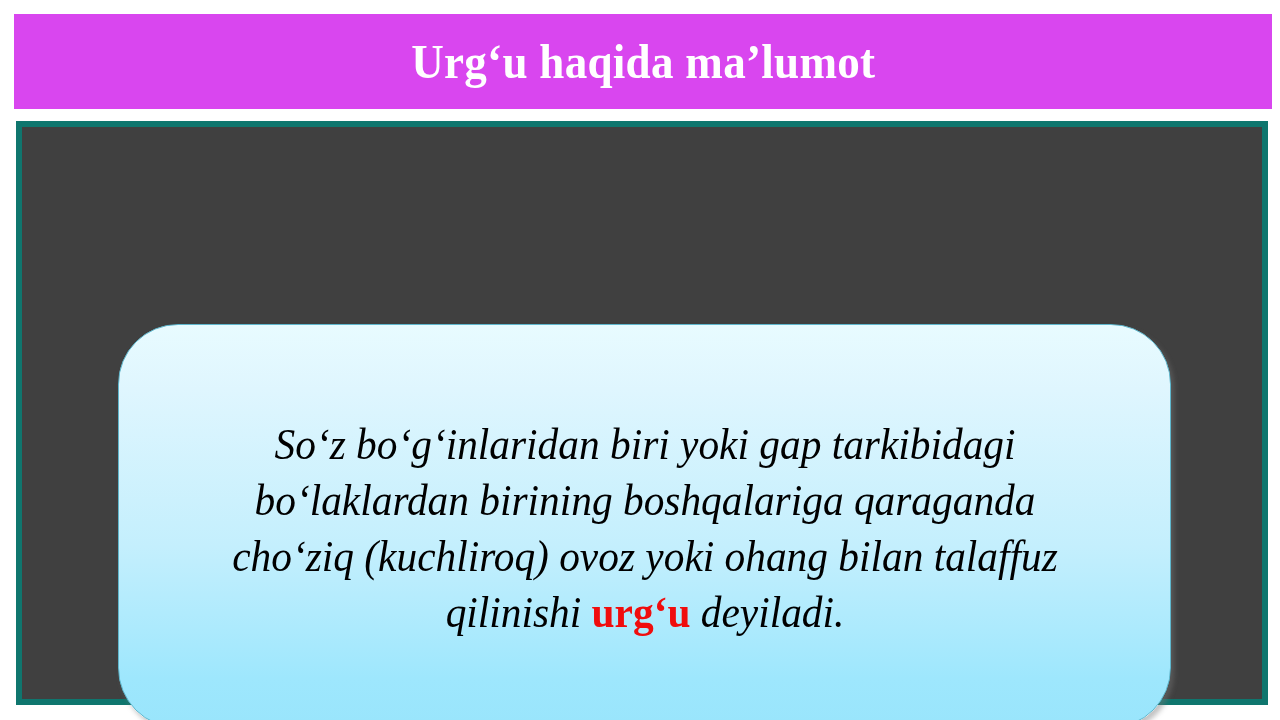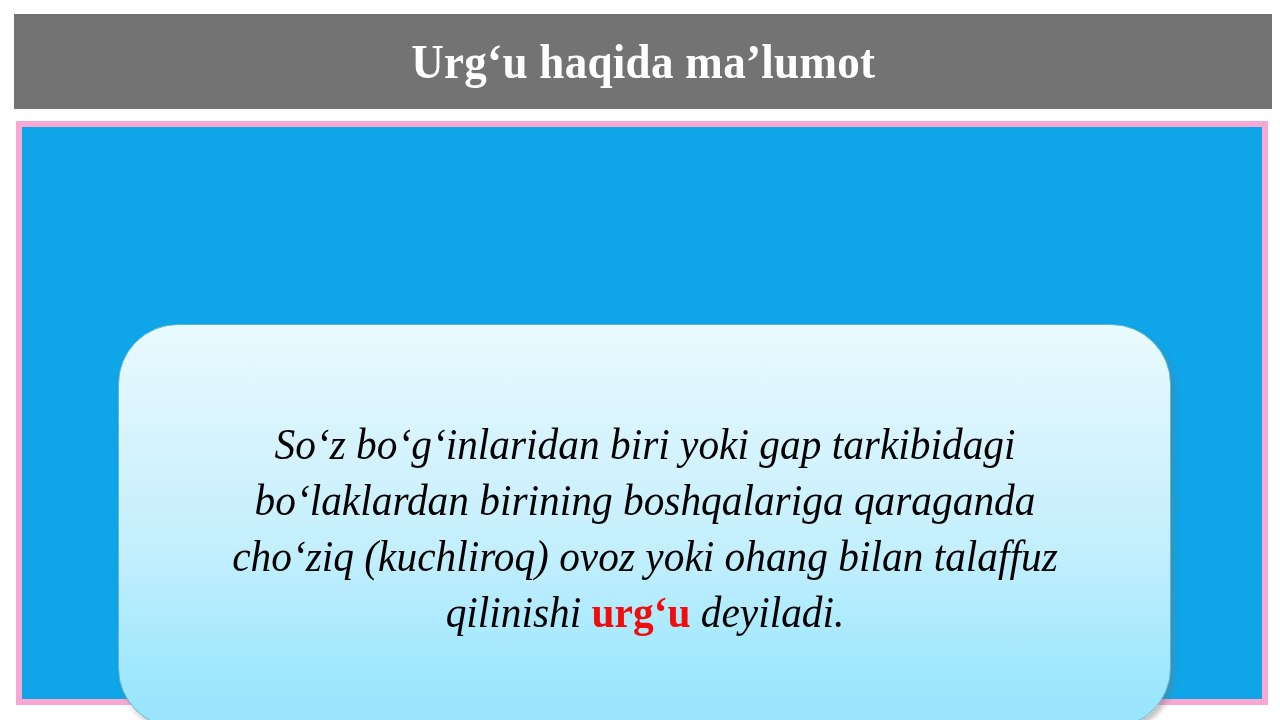--- a/index.html
+++ b/index.html
@@ -16,21 +16,21 @@
     font-family: "Liberation Serif", "DejaVu Serif", serif;
   }
 
   
   #title-bar {
     position: absolute;
     left: 14px;
     top: 14px;
     width: 1258px;
     height: 95px;
-    background: #737373;
+    background: #d946ef;
     display: flex;
     align-items: center;
     justify-content: center;
   }
   #title-text {
     color: #ffffff;
     font-family: "Liberation Serif", "DejaVu Serif", serif;
     font-weight: bold;
     font-size: 49px;
     line-height: 1;
@@ -40,23 +40,23 @@
     white-space: nowrap;
   }
 
   
   #content-frame {
     position: absolute;
     left: 16px;
     top: 121px;
     width: 1252px;
     height: 584px;
-    border: 6px solid #f9a8d4;
+    border: 6px solid #0f766e;
     box-sizing: border-box;
-    background: #0ea5e9;
+    background: #404040;
   }
 
   
   #callout-box {
     position: absolute;
     left: 96px;
     top: 197px;
     width: 1053px;
     height: 404px;
     border-radius: 60px;

